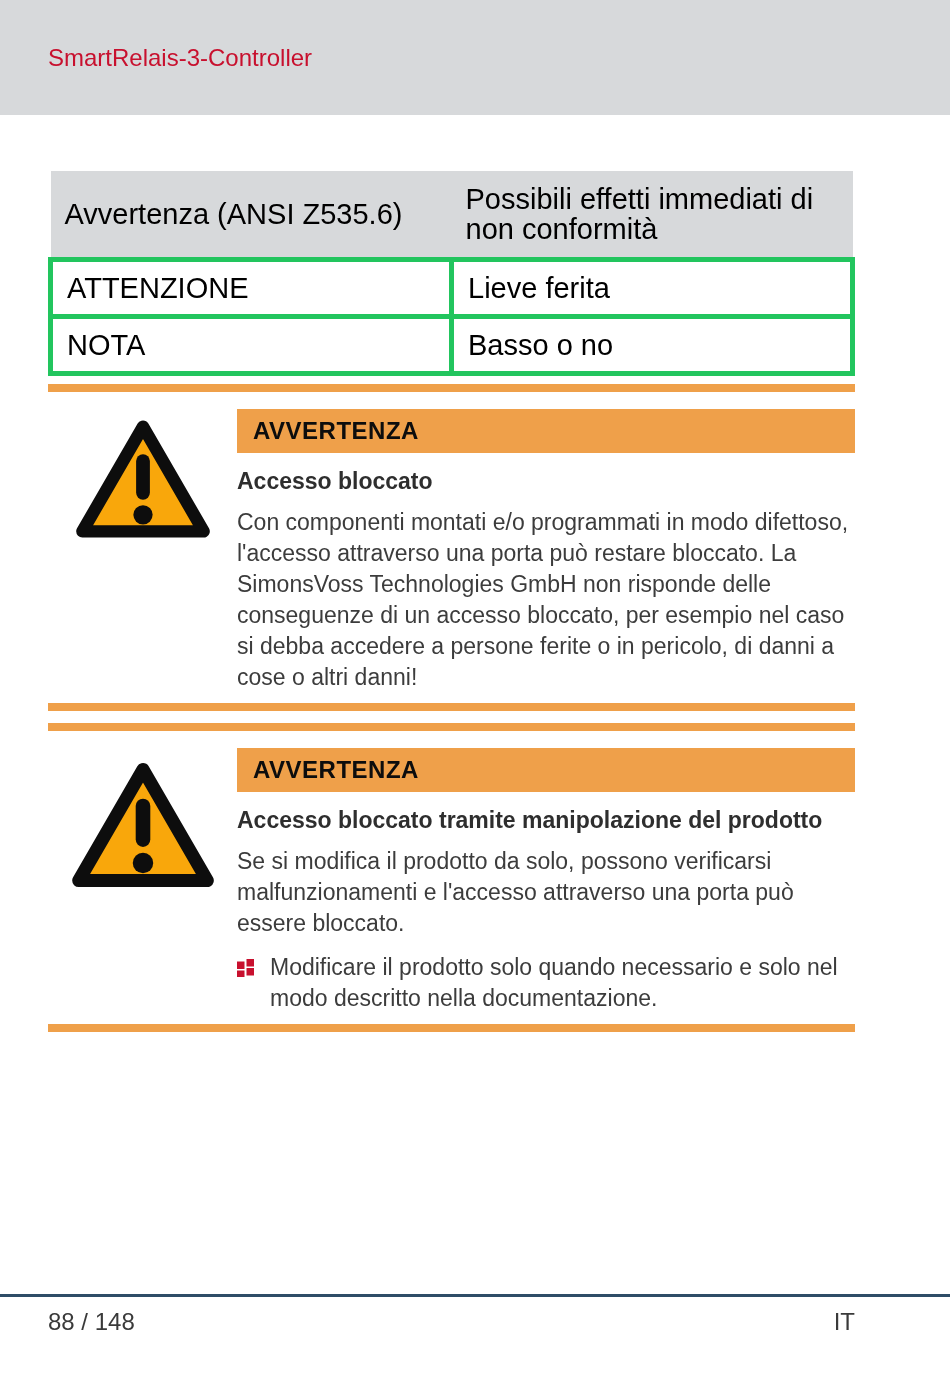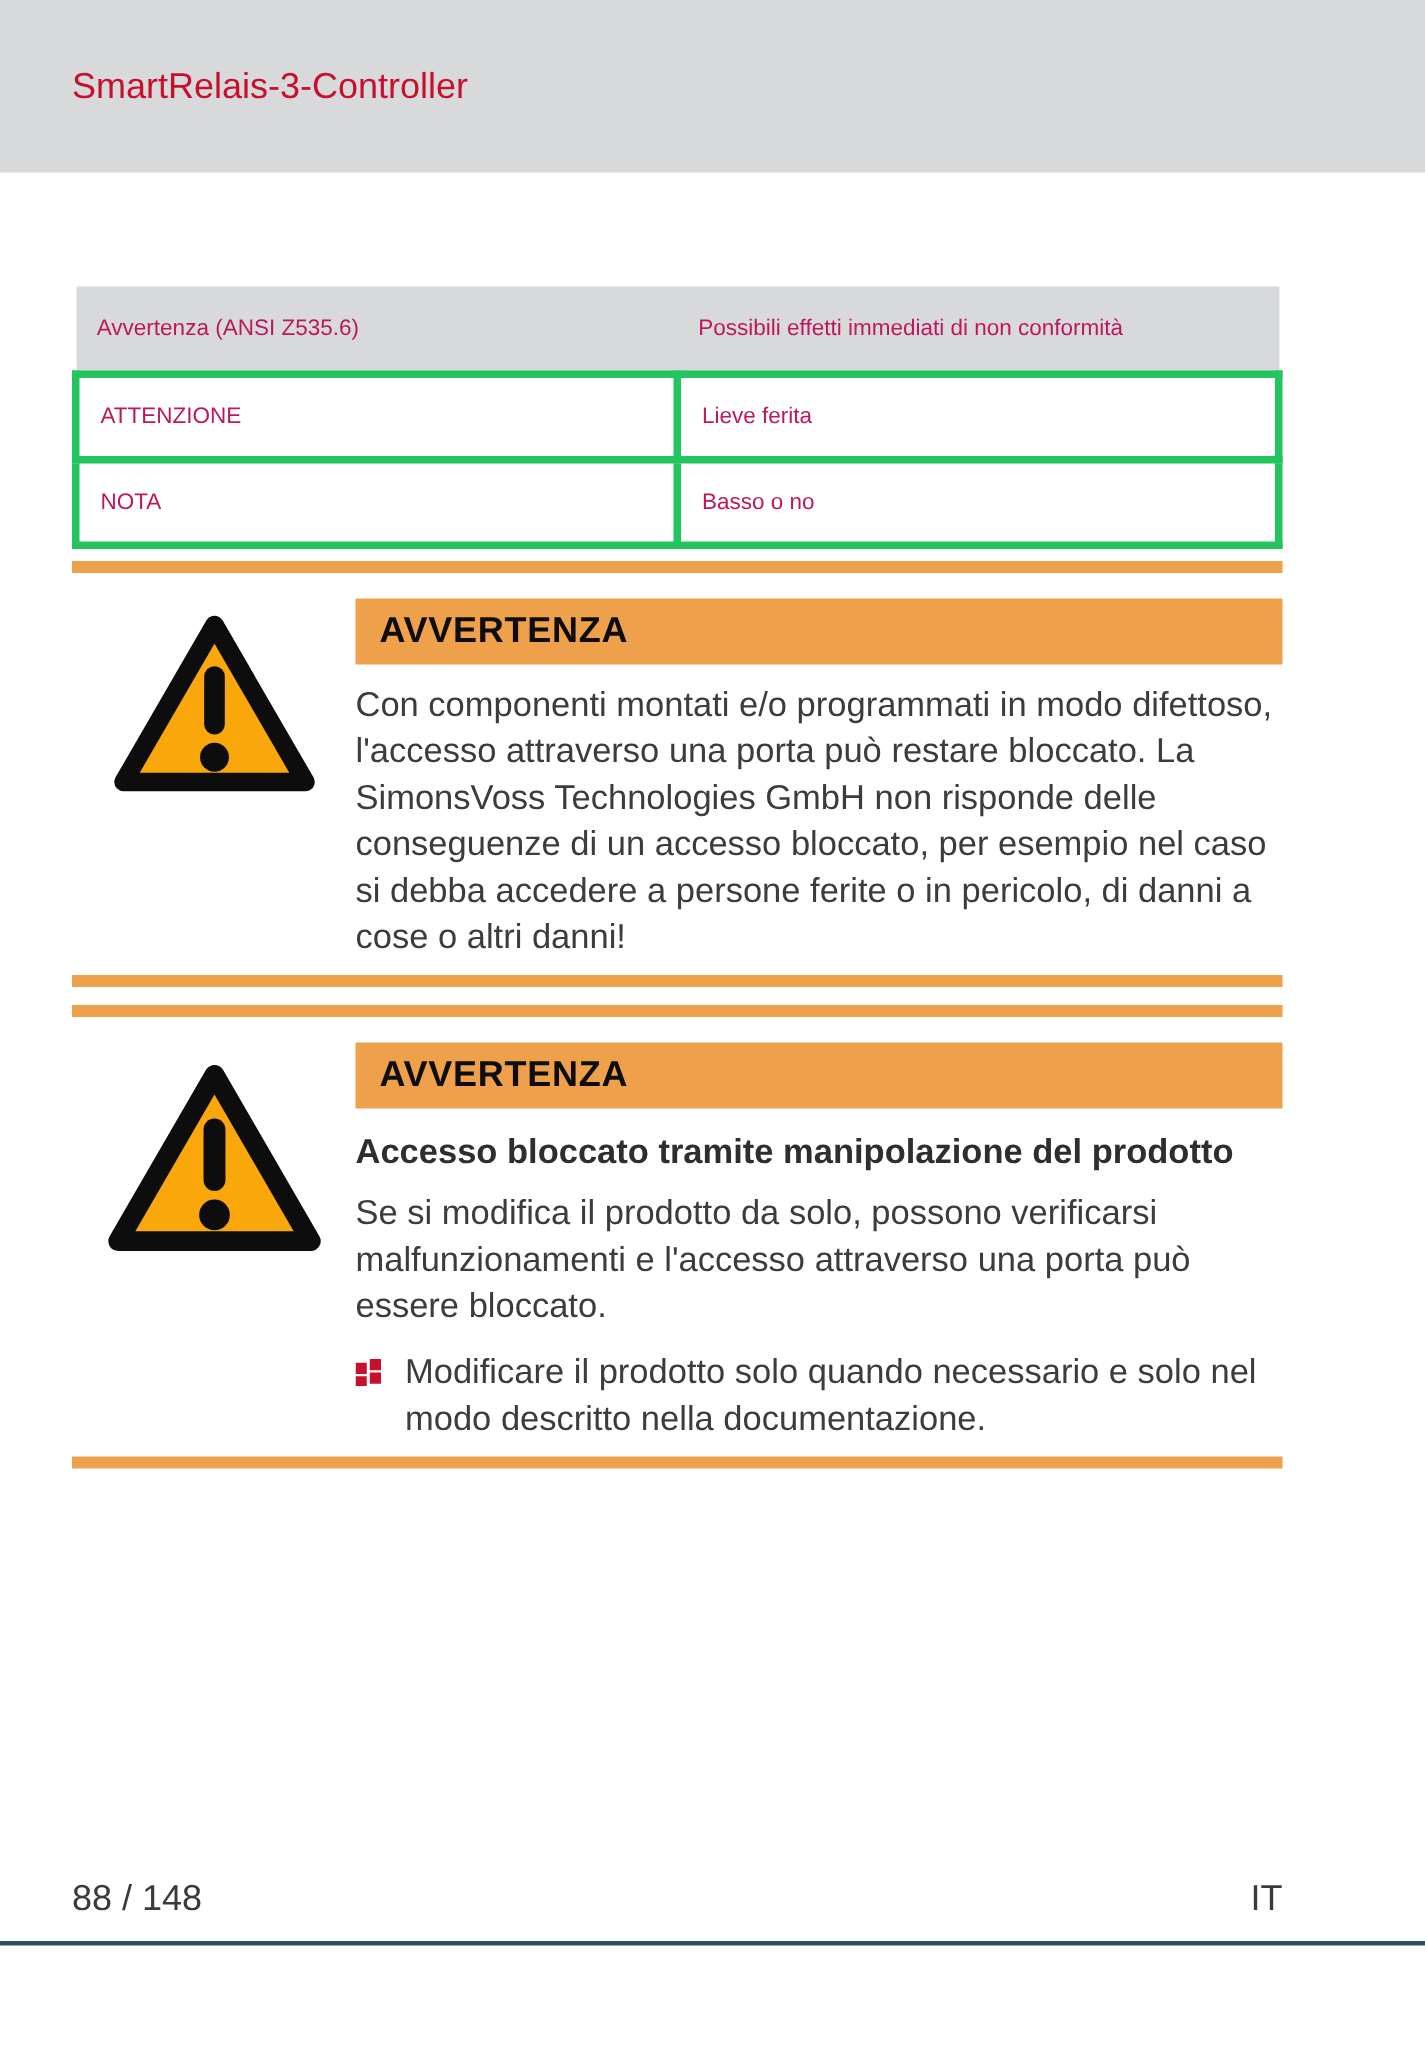--- a/index.html
+++ b/index.html
@@ -29,23 +29,23 @@
   
   .content {
     box-sizing: border-box;
     padding: 0 95px 0 48px;
   }
 
   
   table.sev {
     width: 100%;
     border-collapse: collapse;
-    margin-top: 76px;
-    font-size: 15px;
-    color: #be185d;
+    margin-top: 56px;
+    font-size: 29px;
+    color: #000000;
   }
   table.sev th, table.sev td { text-align: left; font-weight: normal; }
   table.sev thead th {
     background: #d7d9db;
     padding: 13px 14px;
     line-height: 30px;
     border-bottom: 3px solid #101010;
     vertical-align: middle;
   }
   table.sev tbody td {
@@ -116,21 +116,21 @@
   
   .footer-rule {
     position: absolute;
     left: 0; right: 0;
     top: 1294px;
     height: 3px;
     background: #2e4d67;
   }
   .footer-row {
     position: absolute;
-    top: 1252px;
+    top: 1308px;
     left: 48px;
     right: 95px;
     display: flex;
     justify-content: space-between;
     font-size: 24px;
     color: #3a3a3a;
   }
 </style>
 </head>
 <body>
@@ -165,20 +165,21 @@
   <section class="warning">
     <div class="warn-icon-cell">
       <svg viewBox="0 0 100 90" aria-hidden="true">
         <path d="M50 7 L94 83 L6 83 Z" fill="#f9a70b" stroke="#0d0d0d" stroke-width="9" stroke-linejoin="round"></path>
         <rect x="45" y="27" width="10" height="33" rx="5" fill="#0d0d0d"></rect>
         <circle cx="50" cy="71" r="7" fill="#0d0d0d"></circle>
       </svg>
     </div>
     <div>
       <div class="warn-banner">AVVERTENZA</div>
+      <div class="warn-title">Accesso bloccato</div>
       <div class="warn-body">Con componenti montati e/o programmati in modo difettoso, l'accesso attraverso una porta può restare bloccato. La SimonsVoss Technologies GmbH non risponde delle conseguenze di un accesso bloccato, per esempio nel caso si debba accedere a persone ferite o in pericolo, di danni a cose o altri danni!</div>
     </div>
   </section>
 
   <div class="warn-rule rule-mid-gap"></div>
 
   <div class="warn-rule rule-gap-top"></div>
 
   <section class="warning second">
     <div class="warn-icon-cell">

